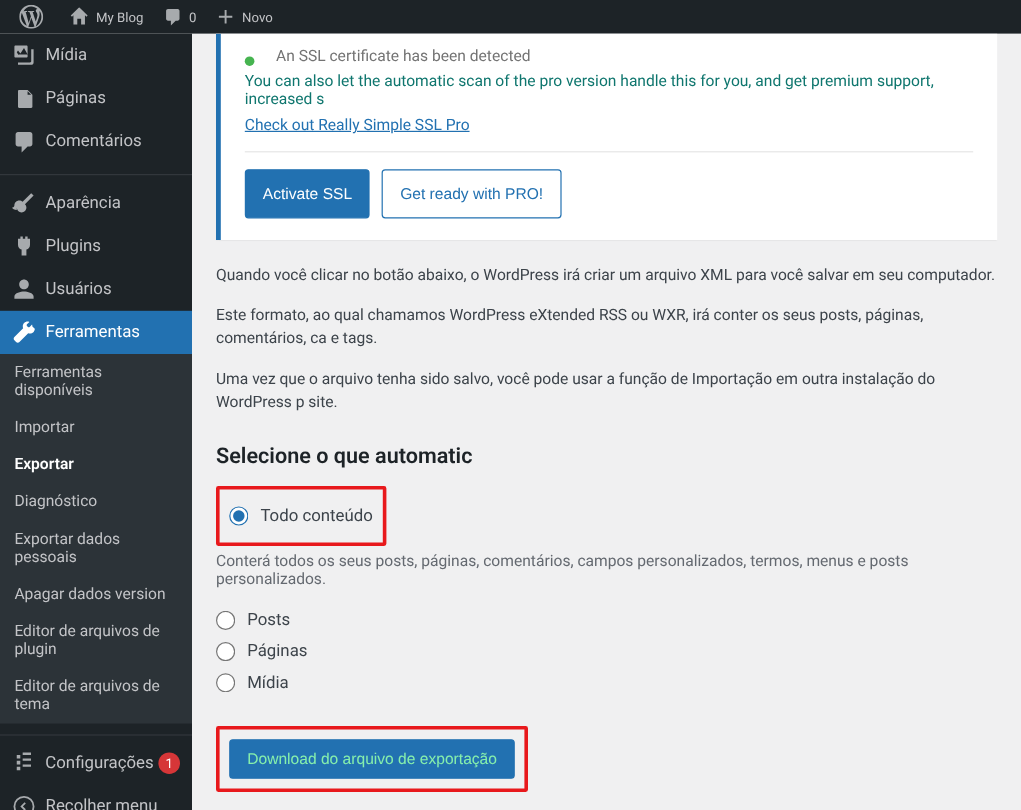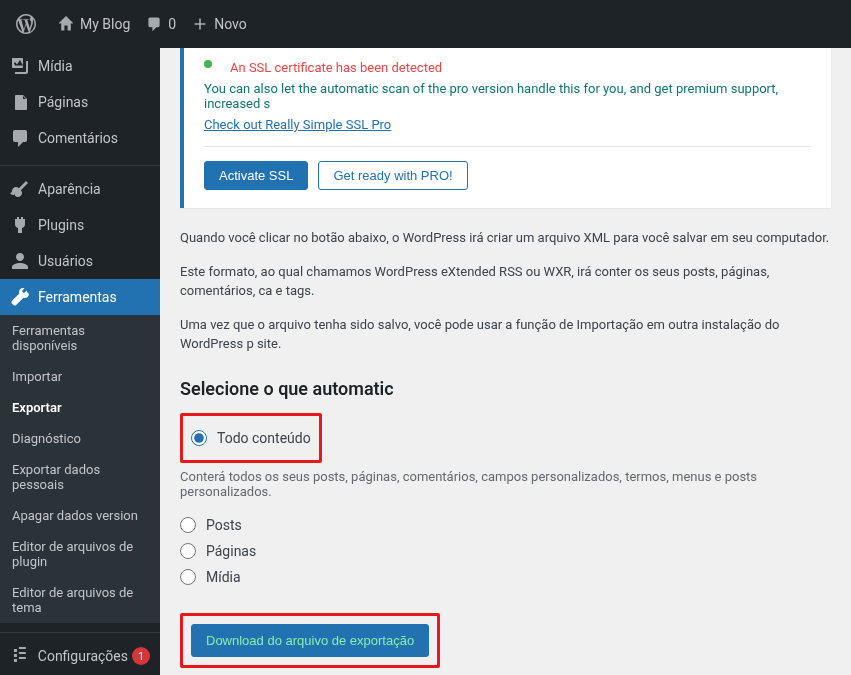--- a/index.html
+++ b/index.html
@@ -1,47 +1,47 @@
 <!DOCTYPE html>
 <html><head>
   <meta charset="utf-8">
   <style>
     * { margin: 0; padding: 0; box-sizing: border-box; }
     body { font-family: -apple-system, BlinkMacSystemFont, "Segoe UI", Roboto, sans-serif; font-size: 13px; color: #3c434a; background: #f0f0f1; }
     
-    .admin-bar { background: #1d2327; color: #c3c4c7; height: 48px; display: flex; align-items: center; padding: 0 8px; font-size: 14px; }
+    .admin-bar { background: #1d2327; color: #c3c4c7; height: 28px; display: flex; align-items: center; padding: 0 8px; font-size: 11px; }
     .admin-bar-item { display: flex; align-items: center; padding: 0 8px; color: #c3c4c7; cursor: pointer; height: 32px; }
     .admin-bar-item .icon { margin-right: 6px; fill: #a7aaad; }
     
     .wrapper { display: flex; min-height: calc(100vh - 32px); }
     
     .sidebar { width: 160px; background: #1d2327; color: #c3c4c7; flex-shrink: 0; }
     .menu-item { display: flex; align-items: center; padding: 8px 10px; color: #c3c4c7; cursor: pointer; font-size: 14px; }
     .menu-item .icon { width: 20px; margin-right: 8px; fill: #a7aaad; }
     .menu-item.active { background: #2271b1; color: #fff; position: relative; }
     .menu-item.active .icon { fill: #fff; }
     .menu-item.active::after { content: ''; position: absolute; right: -8px; top: 50%; transform: translateY(-50%); border: 8px solid transparent; border-right-color: #f0f0f1; }
     .submenu { background: #2c3338; }
     .submenu-item { padding: 8px 12px; color: #c3c4c7; cursor: pointer; font-size: 13px; }
     .submenu-item.current { color: #fff; font-weight: 600; }
     .menu-separator { height: 5px; border-bottom: 1px solid #32373c; margin: 5px 0; }
     .badge { display: inline-flex; align-items: center; justify-content: center; min-width: 18px; height: 18px; border-radius: 9px; background: #d63638; color: #fff; font-size: 11px; margin-left: 4px; padding: 0 5px; }
     
     .content { flex: 1; padding: 0 20px 20px 20px; overflow: hidden; }
     
     .notice-box { background: #fff; border-left: 4px solid #2271b1; padding: 12px 20px 18px 20px; margin: 0 0 20px 0; box-shadow: 0 1px 1px rgba(0,0,0,.04); }
-    .ssl-line { display: flex; align-items: flex-start; color: #ef4444; }
+    .ssl-line { display: flex; align-items: flex-end; color: #737373; }
     .green-dot { width: 8px; height: 8px; border-radius: 50%; background: #46b450; margin-right: 18px; }
     .notice-text { color: #0f766e; margin: 6px 0; }
     .notice-link { color: #2271b1; text-decoration: underline; }
     .notice-hr { border: none; border-top: 1px solid #e5e5e5; margin: 14px 0; }
     .notice-buttons { display: flex; gap: 10px; }
     
     .btn-primary { background: #2271b1; border: 1px solid #2271b1; color: #fff; padding: 6px 14px; border-radius: 3px; cursor: pointer; font-size: 13px; }
-    .btn-secondary { background: #fff; border: 1px solid #2271b1; color: #2271b1; padding: 0 14px; border-radius: 3px; cursor: pointer; font-size: 13px; }
+    .btn-secondary { background: #fff; border: 1px solid #2271b1; color: #2271b1; padding: 12px 14px; border-radius: 3px; cursor: pointer; font-size: 13px; }
     
     .paragraph { margin: 14px 0; color: #3c434a; line-height: 1.5; }
     
     .section-heading { font-size: 18px; font-weight: 600; color: #1d2327; margin: 24px 0 14px 0; }
     
     .radio-row { display: flex; align-items: center; margin: 10px 0; }
     .radio-row input[type=radio] { width: 16px; height: 16px; margin-right: 10px; accent-color: #2271b1; }
     .radio-row label { color: #3c434a; font-size: 14px; }
     .radio-help { color: #646970; margin: 6px 0 18px 0; font-size: 13px; }
     

